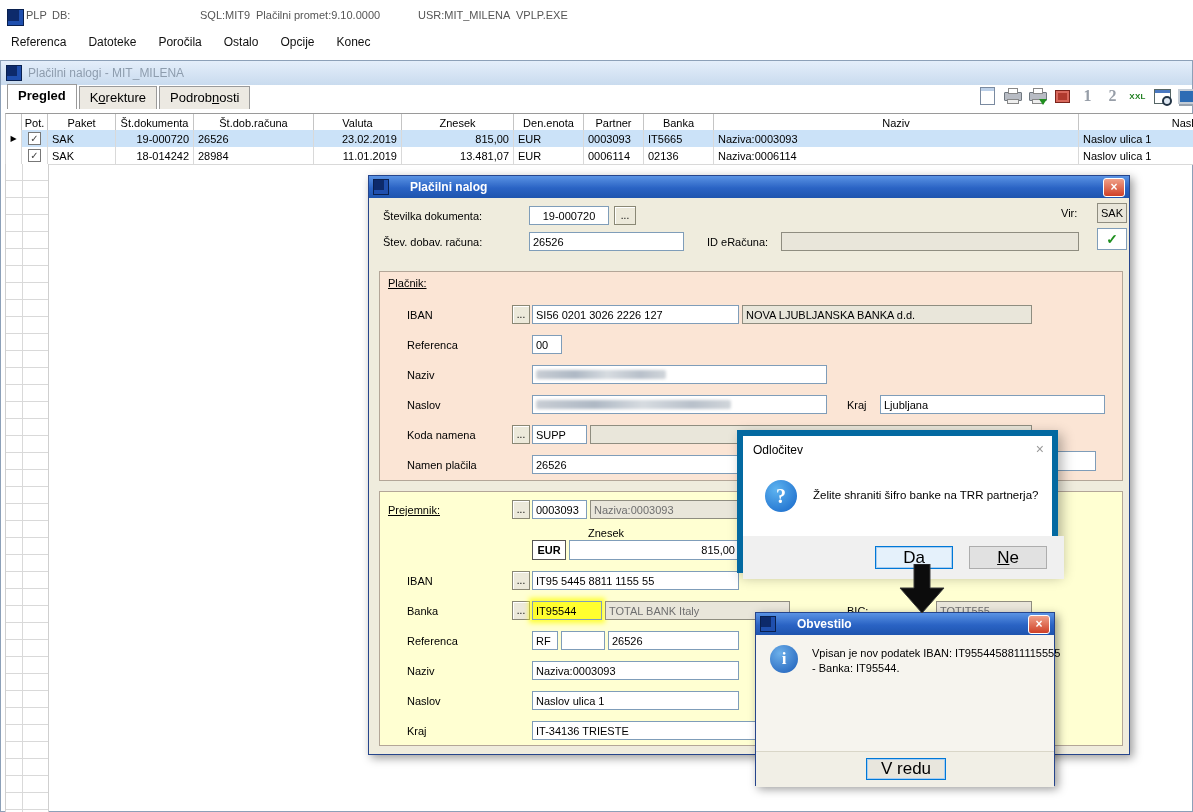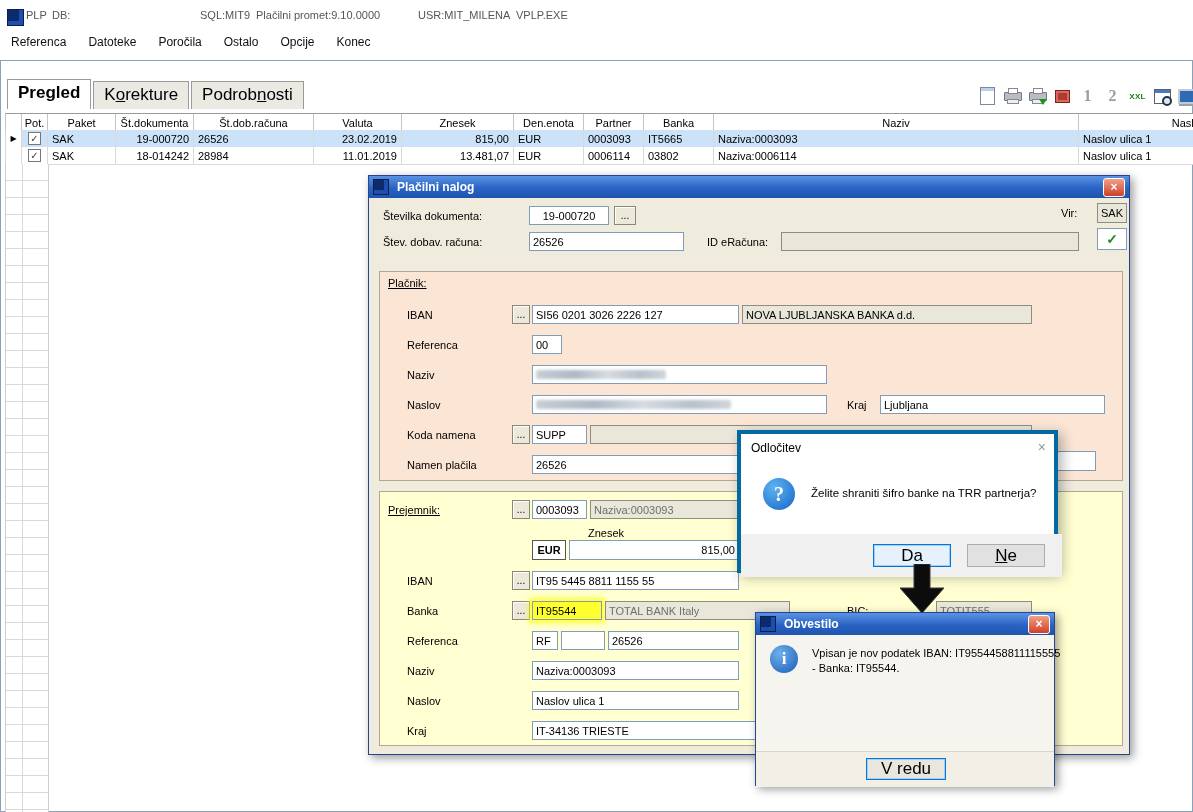--- a/index.html
+++ b/index.html
@@ -24,21 +24,21 @@
   .menubar{position:absolute;left:0;top:30px;width:1193px;height:24px;background:#fff;display:flex;align-items:center;}
   .menubar .mi{padding:3px 11px;font-size:12px;color:#111;}
   
   .mainwin{position:absolute;left:0;top:60px;width:1193px;height:752px;background:#fff;
            border:1px solid #8ca0b8;box-sizing:border-box;}
   .wintitle{position:absolute;left:0;top:0;width:1191px;height:24px;
             background:linear-gradient(#e4eefa,#c9dbee);display:flex;align-items:center;padding-left:5px;box-sizing:border-box;}
   .wintitle .txt{color:#8e9dae;font-size:12px;margin-left:6px;}
   .smicon{width:14px;height:14px;background:#0d2a6b;box-shadow:inset -4px -4px 0 #1f4fae;border:1px solid #09204f;}
   .tabs{position:absolute;left:6px;top:26px;display:flex;align-items:flex-end;height:22px;}
-  .tab{border:1px solid #9a9a9a;border-bottom:none;background:#ece9e2;padding:3px 10px 4px;font-size:17px;margin-right:2px;}
+  .tab{border:1px solid #9a9a9a;border-bottom:none;background:#ece9e2;padding:3px 10px 4px;font-size:13px;margin-right:2px;}
   .tab.active{background:#fff;font-weight:bold;padding-bottom:6px;position:relative;z-index:2;}
   
   .tbbar{position:absolute;left:975px;top:24px;display:flex;align-items:center;gap:2px;}
   .tbi{width:23px;height:22px;position:relative;display:flex;align-items:center;justify-content:center;}
   .num span{font-family:"Liberation Serif",serif;font-weight:bold;font-size:16px;color:#979ea8;text-shadow:1px 1px 0 #fff;}
   .i-doc{width:13px;height:16px;background:#fff;border:1px solid #7a8aa0;
          box-shadow:inset 0 3px 0 #bcd0e8;}
   .i-prn{width:16px;height:7px;background:#b8bcc4;border:1px solid #707880;position:relative;border-radius:1px;}
   .i-prn::before{content:"";position:absolute;left:3px;top:-5px;width:8px;height:4px;background:#fff;border:1px solid #888;}
   .i-prn::after{content:"";position:absolute;left:2px;bottom:-4px;width:10px;height:3px;background:#eee;border:1px solid #888;}
@@ -64,29 +64,29 @@
   .gridstrip{position:absolute;left:4px;top:103px;width:42px;height:649px;
              border-left:1px solid #cfcfcf;border-right:1px solid #cfcfcf;
              background:repeating-linear-gradient(to bottom,#fff 0 16px,#d9d9d9 16px 17px);}
   .gridstrip .vline{position:absolute;left:16px;top:0;width:1px;height:100%;background:#d9d9d9;}
   
   .dlg{position:absolute;box-sizing:border-box;background:#efecdd;border:1px solid #26458c;
        box-shadow:3px 3px 9px rgba(0,0,0,.4);}
   .dlgtitle{position:absolute;left:0;top:0;right:0;height:22px;
             background:linear-gradient(#5a93e4,#2a63c4 55%,#1e54ae);display:flex;align-items:center;
             padding:0 4px;color:#fff;font-weight:bold;font-size:12px;box-sizing:border-box;}
-  .dlgtitle .txt{margin-left:8px;flex:1;}
+  .dlgtitle .txt{margin-left:21px;flex:1;}
   .xbtn{width:20px;height:17px;background:linear-gradient(#f0a088,#cf4027);border:1px solid #fff;border-radius:3px;
         color:#fff;font-weight:bold;font-size:12px;line-height:14px;display:flex;align-items:center;justify-content:center;}
   .sect{position:absolute;box-sizing:border-box;border:1px solid #b3a698;}
   .blurbar{height:9px;border-radius:2px;filter:blur(1.6px);
            background:linear-gradient(90deg,#c8cdd4,#aeb8c4 30%,#d6dbe0 55%,#b8c0ca 80%,#d0d5da);}
   .hl{background:#ffff2e !important;box-shadow:0 0 5px 3px rgba(255,255,0,.75);}
   
-  .mdlg{position:absolute;background:#fff;border:4px solid #0369a1;box-shadow:4px 4px 12px rgba(0,0,0,.3);box-sizing:border-box;text-align:center;}
+  .mdlg{position:absolute;background:#fff;border:6px solid #0369a1;box-shadow:4px 4px 12px rgba(0,0,0,.3);box-sizing:border-box;text-align:center;}
   .mbtn{position:absolute;box-sizing:border-box;background:#e1e1e1;border:1px solid #adadad;font-size:17px;
         display:flex;align-items:center;justify-content:center;}
   .mbtn.def{border:1px solid #0078d7;box-shadow:inset 0 0 0 1px #a8cdf0;background:#e5f1fb;}
   .qicon{position:absolute;width:32px;height:32px;border-radius:50%;
          background:radial-gradient(circle at 35% 30%,#5db3f0,#1565c8);color:#fff;font-weight:bold;font-size:20px;
          display:flex;align-items:center;justify-content:center;font-family:"Liberation Serif",serif;}
   .iicon{position:absolute;width:28px;height:28px;border-radius:50%;
          background:radial-gradient(circle at 35% 30%,#6db0ea,#1b5cb8);color:#fff;font-weight:bold;font-size:17px;
          display:flex;align-items:center;justify-content:center;font-family:"Liberation Serif",serif;}
   .grncheck{color:#1e8f1e;font-weight:bold;font-size:14px;}
@@ -109,20 +109,24 @@
   <div class="menubar">
     <span class="mi">Referenca</span>
     <span class="mi">Datoteke</span>
     <span class="mi">Poročila</span>
     <span class="mi">Ostalo</span>
     <span class="mi">Opcije</span>
     <span class="mi">Konec</span>
   </div>
 
   <div class="mainwin">
+    <div class="wintitle">
+      <span class="smicon"></span>
+      <span class="txt">Plačilni nalogi - MIT_MILENA</span>
+    </div>
 
     <div class="tabs">
       <div class="tab active"><span>Pregled</span><span class="underline"></span><span></span></div>
       <div class="tab"><span>K</span><span class="underline">o</span><span>rekture</span></div>
       <div class="tab"><span>Podrob</span><span class="underline">n</span><span>osti</span></div>
     </div>
 
     <div class="tbbar">
       <div class="tbi">
           <span class="i-doc"></span>
@@ -195,21 +199,21 @@
       <div class="dc c" style="width:26px">
           <span class="cb">✓</span>
         </div>
       <div class="dc" style="width:68px">SAK</div>
       <div class="dc r" style="width:78px">18-014242</div>
       <div class="dc" style="width:120px">28984</div>
       <div class="dc r" style="width:88px">11.01.2019</div>
       <div class="dc r" style="width:112px">13.481,07</div>
       <div class="dc" style="width:70px">EUR</div>
       <div class="dc" style="width:60px">0006114</div>
-      <div class="dc" style="width:70px">03802</div>
+      <div class="dc" style="width:70px">02136</div>
       <div class="dc" style="width:365px">Naziva:0006114</div>
       <div class="dc" style="width:220px">Naslov ulica 1</div>
     </div>
 
     <div class="gridstrip">
         <div class="vline"></div>
       </div>
   </div>
 
   <div class="dlg" style="left:368px;top:175px;width:762px;height:580px;z-index:10">

